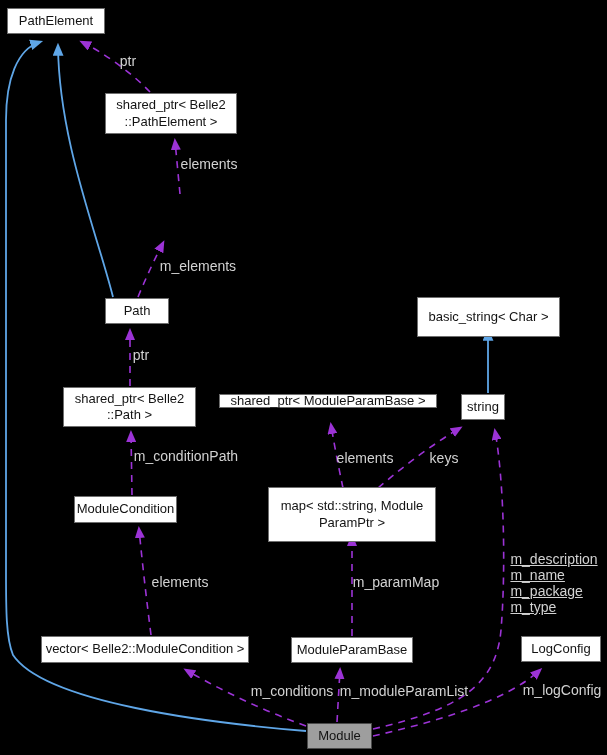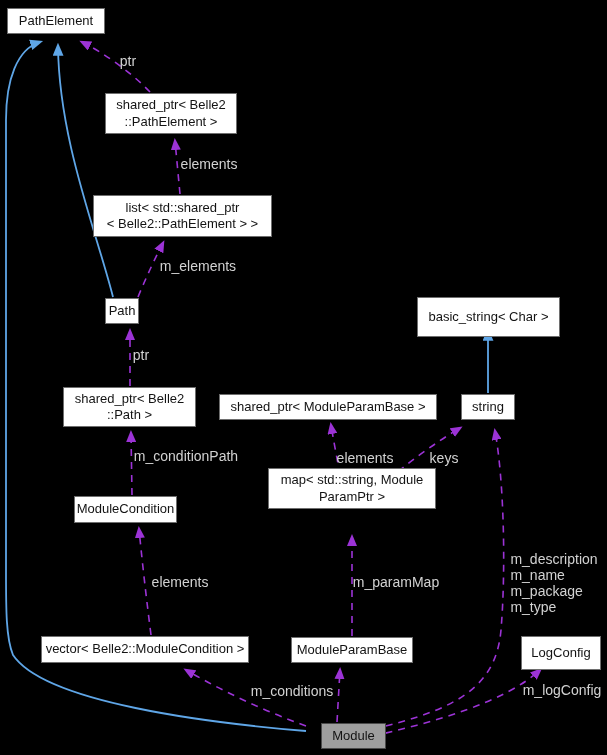--- a/index.html
+++ b/index.html
@@ -21,28 +21,27 @@
     position:absolute; z-index:2; box-sizing:border-box;
     background:var(--node-fill,#fff);
     border:1.4px solid var(--node-border,#6e6e6e);
     color:var(--node-text,#111);
     display:flex; flex-direction:column; align-items:center; justify-content:center;
     font-size:13px; line-height:16.5px; text-align:center; white-space:nowrap;
   }
   .node.current {
     background:var(--module-fill,#9e9e9e);
     border-color:var(--module-border,#4a4a4a);
-    margin-left:14px;
   }
   .edge-label {
     position:absolute; z-index:2; color:var(--edge-label,#cfcfcf);
     font-size:14px; line-height:16px; white-space:nowrap;
     transform:translate(-50%,-50%); text-align:left;
   }
-  .edge-label.block { transform:translateX(-50%); }
+  .edge-label.block { transform:translateX(-50%);text-decoration:underline; }
   .edge-label span, .node span { display:block; }
 </style>
 </head>
 <body>
 
 <div class="stage">
 
   <svg class="edges-layer" width="607" height="755" viewBox="0 0 607 755">
     <defs>
       <marker id="ah-usage" viewBox="0 0 12 10" refX="9" refY="5" markerWidth="12" markerHeight="10" markerUnits="userSpaceOnUse" orient="auto">
@@ -74,81 +73,78 @@
 
   <div class="node" style="left:7px;top:8px;width:98px;height:26px">
     <span>PathElement</span>
   </div>
 
   <div class="node" style="left:105px;top:93px;width:132px;height:41px">
     <span>shared_ptr&lt; Belle2</span>
     <span>::PathElement &gt;</span>
   </div>
 
-  <div class="node" style="left:93px;top:195px;width:179px;height:42px">
-    <span>list&lt; std::shared_ptr</span>
-    <span>&lt; Belle2::PathElement &gt; &gt;</span>
-  </div>
 
-  <div class="node" style="left:105px;top:298px;width:34px;height:26px">
+  <div class="node" style="left:105px;top:298px;width:64px;height:26px">
     <span>Path</span>
   </div>
 
   <div class="node" style="left:63px;top:387px;width:133px;height:40px">
     <span>shared_ptr&lt; Belle2</span>
     <span>::Path &gt;</span>
   </div>
 
   <div class="node" style="left:74px;top:496px;width:103px;height:27px">
     <span>ModuleCondition</span>
   </div>
 
   <div class="node" style="left:41px;top:636px;width:208px;height:27px">
     <span>vector&lt; Belle2::ModuleCondition &gt;</span>
   </div>
 
-  <div class="node" style="left:219px;top:394px;width:218px;height:26px">
+  <div class="node" style="left:219px;top:394px;width:218px;height:14px">
     <span>shared_ptr&lt; ModuleParamBase &gt;</span>
   </div>
 
-  <div class="node" style="left:268px;top:468px;width:168px;height:41px">
+  <div class="node" style="left:268px;top:487px;width:168px;height:55px">
     <span>map&lt; std::string, Module</span>
     <span>ParamPtr &gt;</span>
   </div>
 
   <div class="node" style="left:291px;top:637px;width:122px;height:26px">
     <span>ModuleParamBase</span>
   </div>
 
   <div class="node" style="left:417px;top:297px;width:143px;height:40px">
     <span>basic_string&lt; Char &gt;</span>
   </div>
 
-  <div class="node" style="left:461px;top:394px;width:54px;height:26px">
+  <div class="node" style="left:461px;top:394px;width:44px;height:26px">
     <span>string</span>
   </div>
 
-  <div class="node" style="left:521px;top:636px;width:80px;height:34px">
+  <div class="node" style="left:521px;top:636px;width:80px;height:26px">
     <span>LogConfig</span>
   </div>
 
   <div class="node current" style="left:307px;top:723px;width:65px;height:26px">
     <span>Module</span>
   </div>
 
   <div class="edge-label" style="left:128px;top:61px">ptr</div>
   <div class="edge-label" style="left:209px;top:164px">elements</div>
   <div class="edge-label" style="left:198px;top:266px">m_elements</div>
   <div class="edge-label" style="left:141px;top:355px">ptr</div>
   <div class="edge-label" style="left:186px;top:456px">m_conditionPath</div>
   <div class="edge-label" style="left:180px;top:582px">elements</div>
   <div class="edge-label" style="left:365px;top:458px">elements</div>
   <div class="edge-label" style="left:444px;top:458px">keys</div>
   <div class="edge-label" style="left:396px;top:582px">m_paramMap</div>
   <div class="edge-label" style="left:292px;top:691px">m_conditions</div>
+  <div class="edge-label" style="left:404px;top:691px">m_moduleParamList</div>
   <div class="edge-label block" style="left:554px;top:551px">
     <span>m_description</span>
     <span>m_name</span>
     <span>m_package</span>
     <span>m_type</span>
   </div>
   <div class="edge-label" style="left:562px;top:690px">m_logConfig</div>
 
 </div>
 

